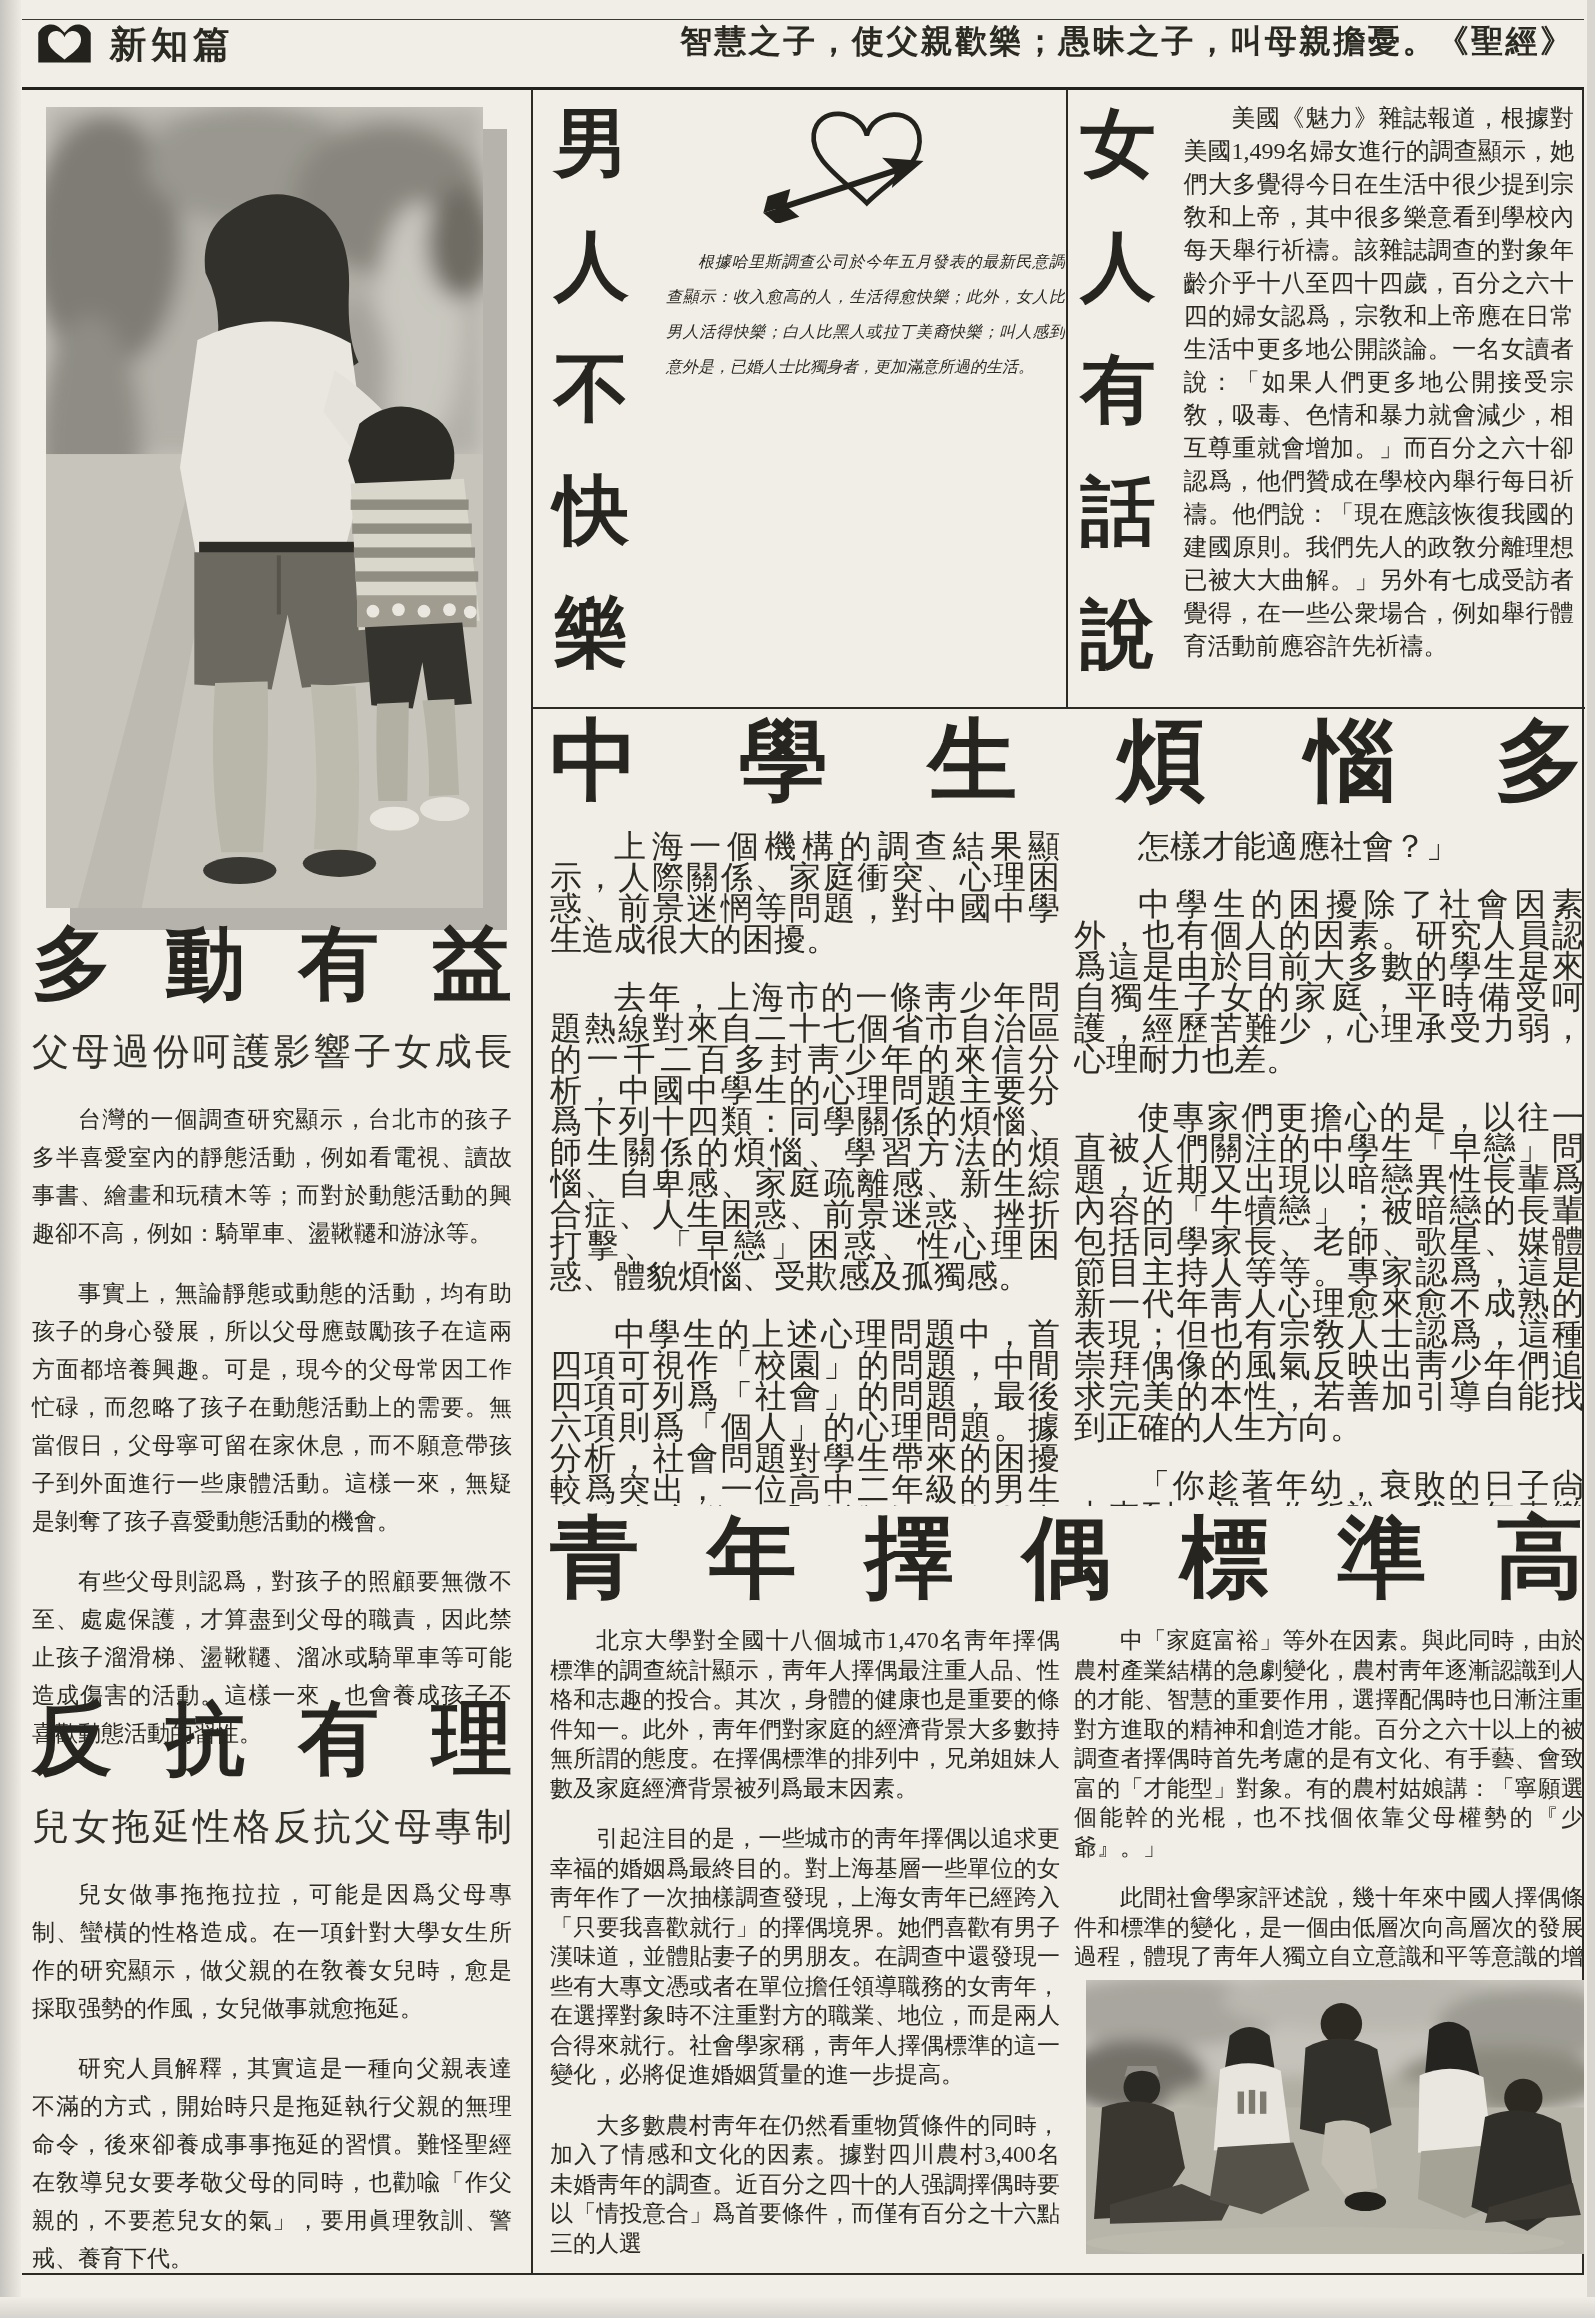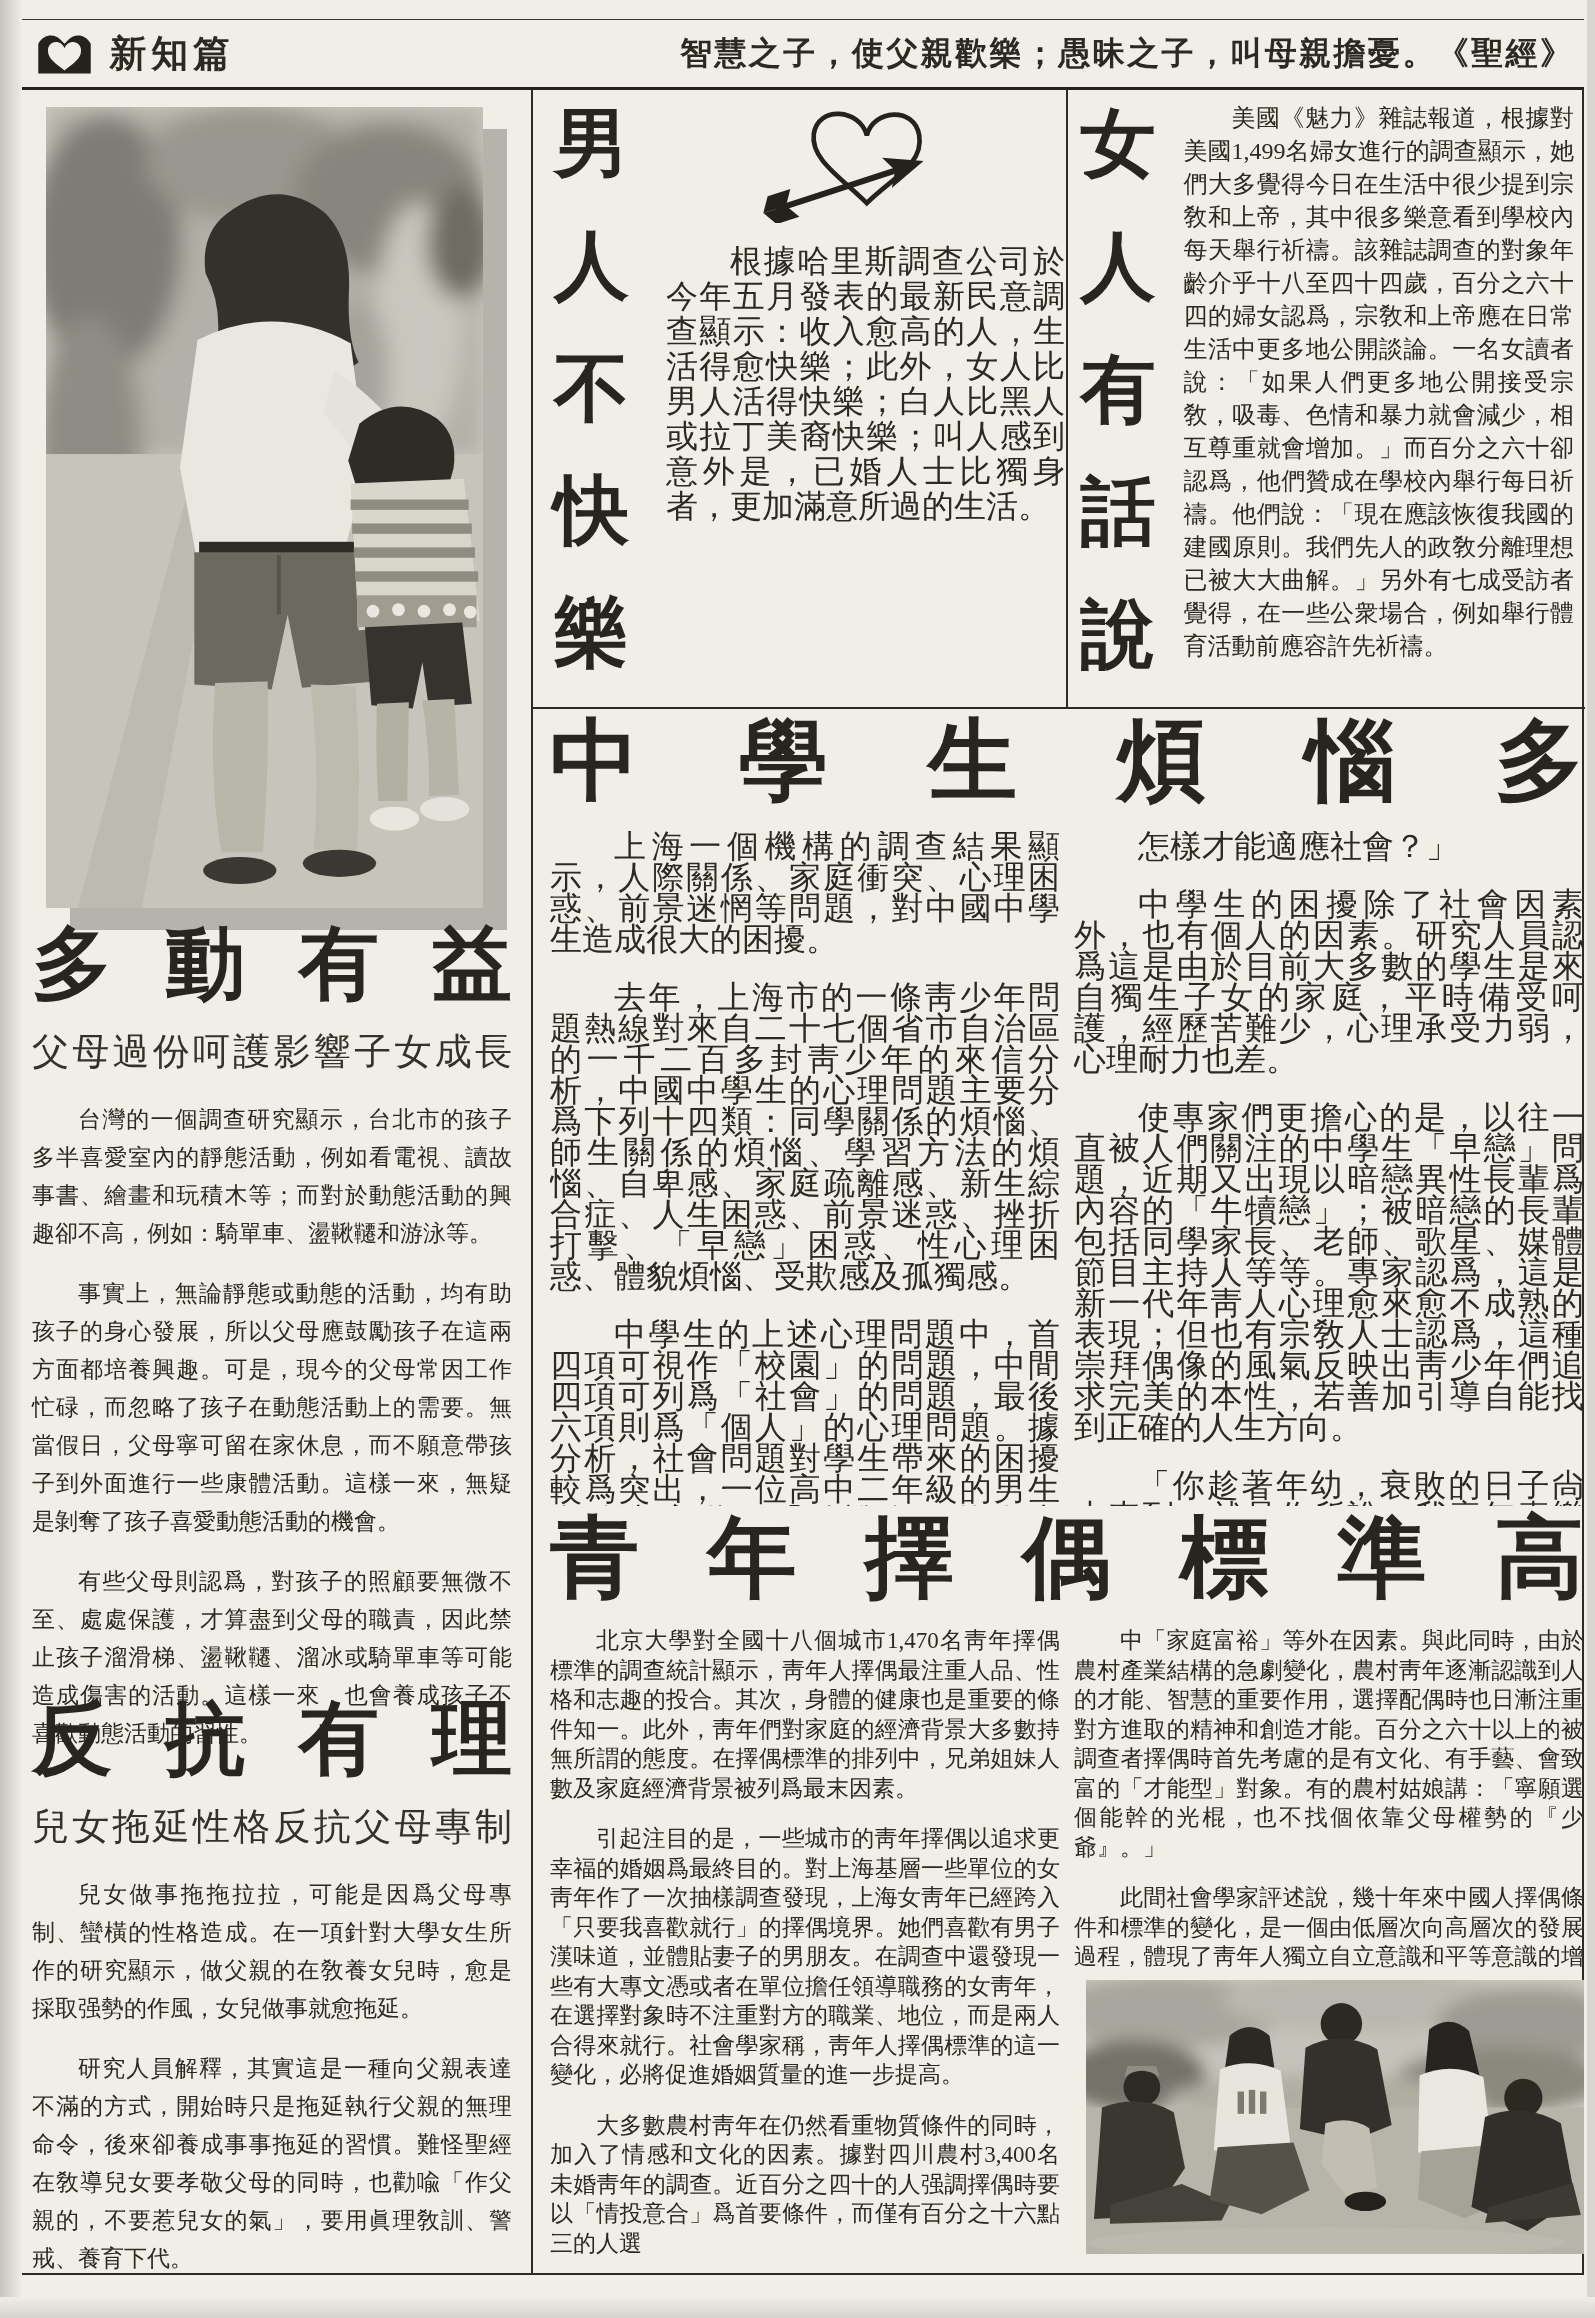--- a/index.html
+++ b/index.html
@@ -10,21 +10,21 @@
     color:#2a2922;overflow:hidden;
   }
   
   .edge-left{position:absolute;left:0;top:0;width:21px;height:2319px;background:linear-gradient(90deg,#c6c4be,#eceae2);}
   .edge-right{position:absolute;right:0;top:0;width:8px;height:2319px;background:#d8d6ce;}
   .edge-bottom{position:absolute;left:0;top:2297px;width:1595px;height:21.5px;background:linear-gradient(180deg,#efede5,#d4d2ca);}
 
   
   .masthead{position:absolute;left:22px;top:19px;width:1562px;height:67px;
     border-top:1.6px solid #3a3832;border-bottom:3.2px solid #23221d;
-    display:flex;align-items:center;}
+    display:flex;}
   .logo{width:57px;height:46px;margin-left:14.4px;flex:0 0 auto;}
   .section-label{font-size:37px;font-weight:700;margin-left:16px;letter-spacing:4.8px;}
   .motto{margin-left:auto;margin-right:9.6px;font-size:32px;font-weight:700;letter-spacing:2.4px;white-space:nowrap;}
 
   
   .rule{position:absolute;background:#2b2a24;}
   #rule-v-left{left:531px;top:89px;width:2.4px;height:2185px;}
   #rule-v-mid{left:1066px;top:89px;width:1.6px;height:619px;}
   #rule-v-right{left:1582px;top:89px;width:2.4px;height:2185px;}
   #rule-h-mid{left:531px;top:707px;width:1054px;height:2.4px;}
@@ -47,21 +47,21 @@
   .l-article .headline{font-size:80px;line-height:1.05;}
   .l-article .subhead{font-size:37px;margin-top:21px;font-weight:400;color:#32312a;}
   .l-article p{font-size:23px;line-height:38px;text-align:justify;text-indent:2em;margin:0 0 22px 0;}
   .l-article .body{margin-top:24px;}
 
   
   .sec-men{position:absolute;left:547px;top:94px;width:518px;height:611px;display:flex;overflow:hidden;}
   .sec-men .vhead{width:89px;height:590px;font-size:75px;flex:0 0 auto;}
   .sec-men .body{flex:1;margin-left:30px;}
   .heart-icon{width:239px;height:126px;margin:3.2px auto 21px auto;display:block;}
-  .sec-men p{font-size:32px;line-height:35px;text-align:justify;text-indent:2em;margin:0 0 27px 0;}
+  .sec-men p{font-size:16px;line-height:35px;text-align:justify;text-indent:2em;margin:0 0 27px 0;font-style:italic;}
 
   
   .sec-women{position:absolute;left:1078px;top:94px;width:504px;height:611px;display:flex;overflow:hidden;}
   .sec-women .vhead{width:80px;height:592px;font-size:75px;flex:0 0 auto;}
   .sec-women .body{flex:1;margin-left:17.5px;}
   .sec-women p{font-size:24px;line-height:33px;text-align:justify;text-indent:2em;margin:8px;}
 
   
   .wide-headline{position:absolute;left:550px;width:1034px;font-size:89px;line-height:1.05;}
   #students-headline{top:715px;}

